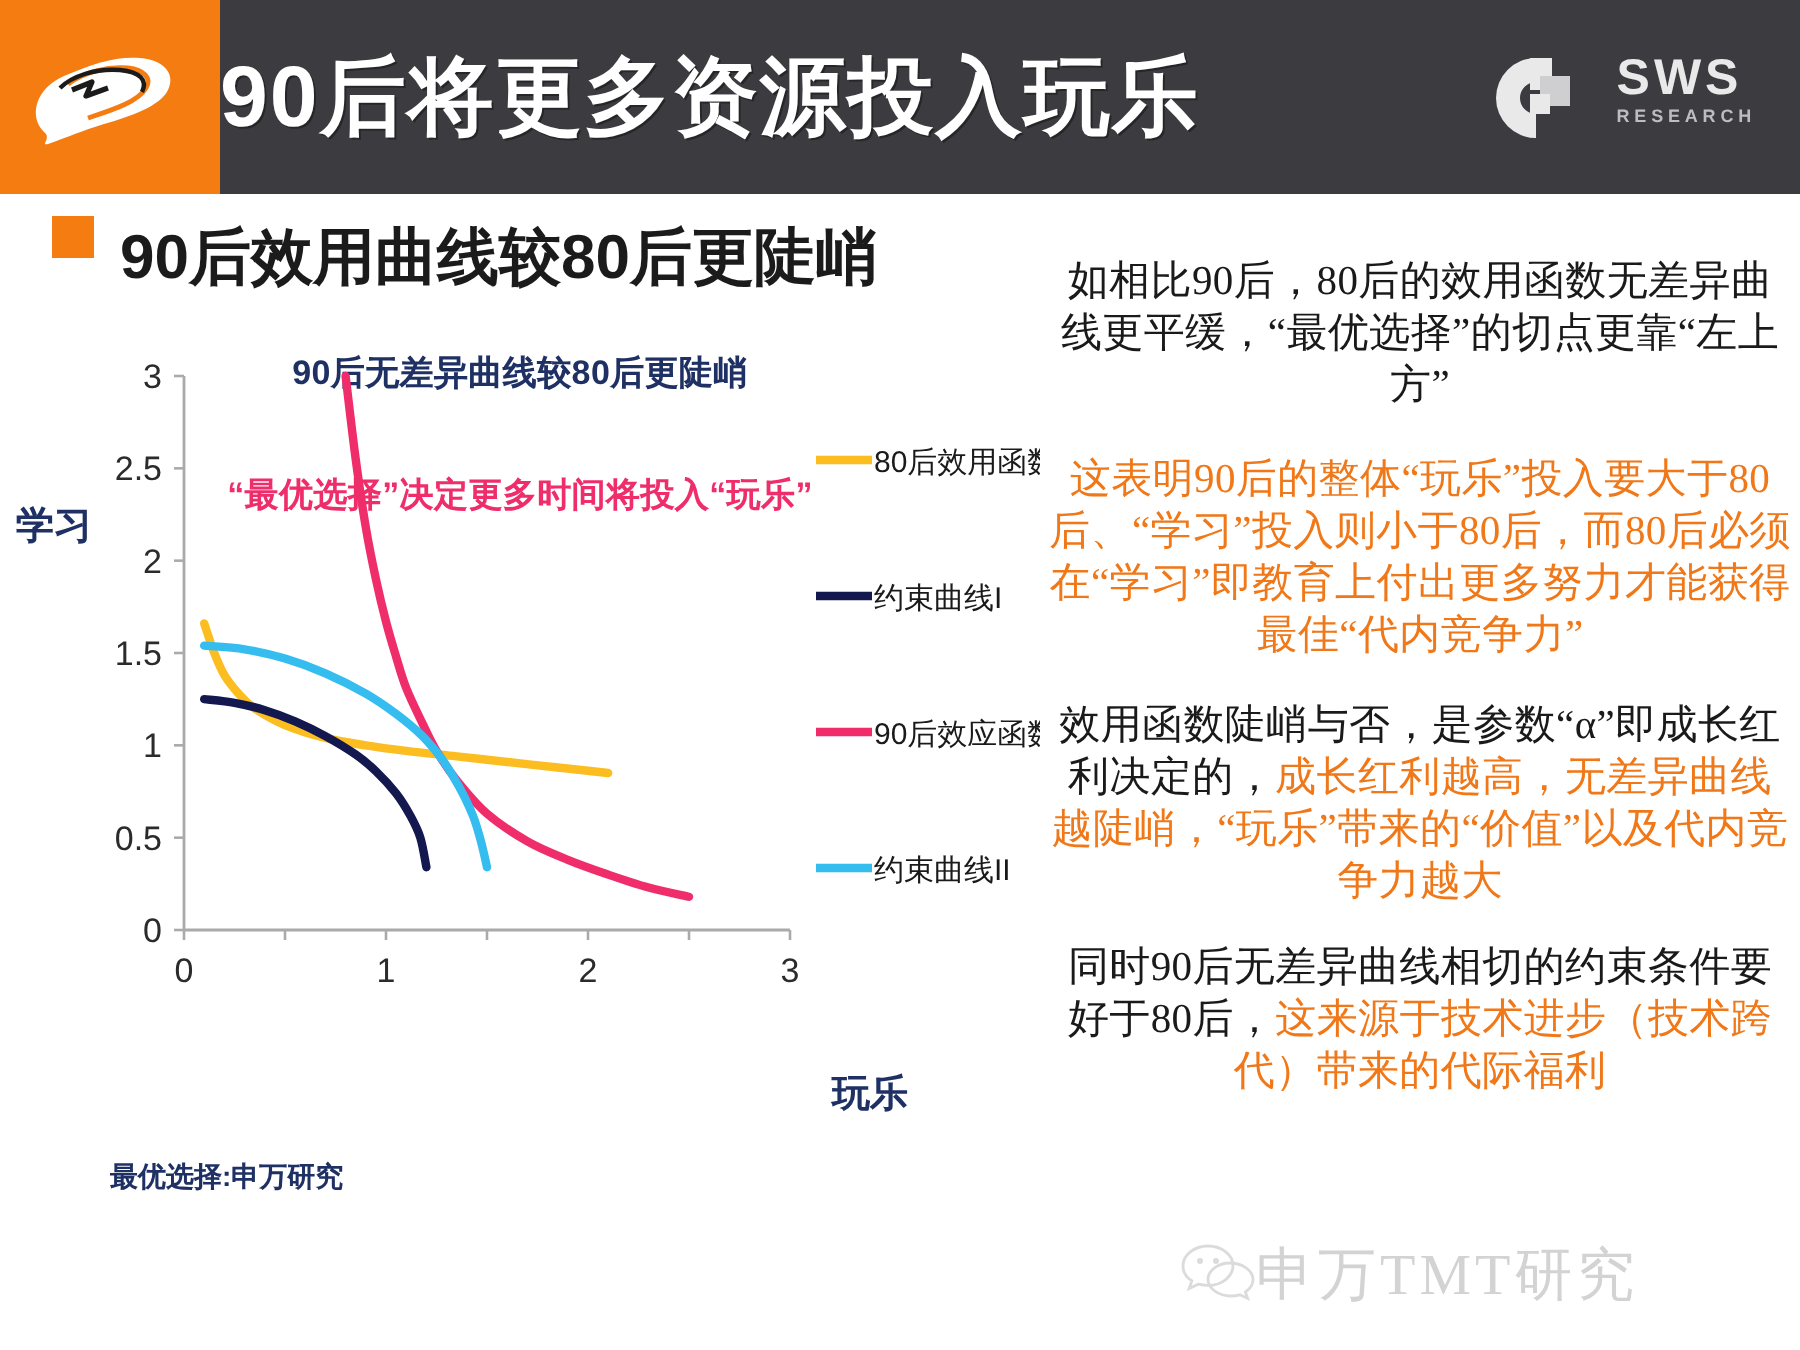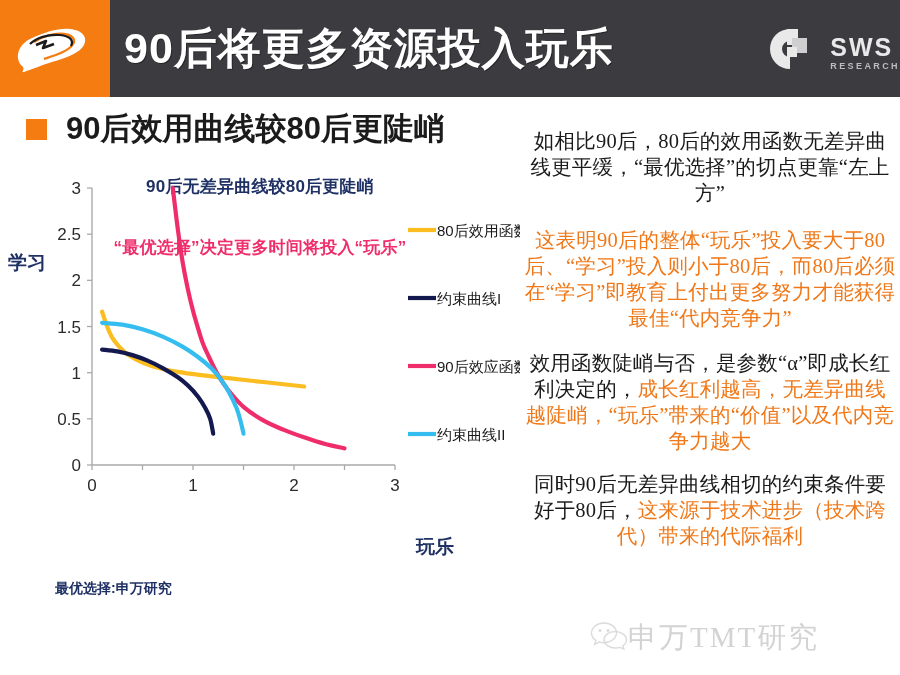--- a/index.html
+++ b/index.html
@@ -23,43 +23,42 @@
     display:flex; align-items:center; justify-content:center;
     flex:0 0 110px;
   }
   #logo-block svg { display:block; }
   #header-title {
     flex:1 1 auto;
     color:#ffffff;
     font-size:43px;
     font-weight:bold;
     letter-spacing:1px;
-    padding-left:14px;
     white-space:nowrap;
     text-shadow:1px 1px 0 rgba(0,0,0,.35);
   }
   #sws-logo {
-    flex:0 0 auto; display:flex; align-items:flex-end;
-    gap:18px;
+    flex:0 0 auto; display:flex; align-items:flex-start;
+    padding-right:22px; gap:18px;
   }
   #sws-mark { width:44px; height:44px; position:relative; }
   #sws-words { display:flex; flex-direction:column; align-items:flex-start; }
   #sws-wordmark {
     color:#e9e9ea; font-size:25px; font-weight:bold;
     letter-spacing:2px; line-height:1;
   }
   #sws-sub {
     color:#bdbdbe; font-size:9px; font-weight:bold;
     letter-spacing:2.4px; margin-top:2px; line-height:1;
   }
 
   
   #subtitle-row {
     position:absolute; left:26px; top:108px;
-    display:flex; align-items:center; gap:19px;
+    display:flex; align-items:flex-start; gap:13px;
   }
   #subtitle-bullet {
     width:21px; height:21px; background:#f57c10; flex:0 0 21px;
   }
   #subtitle-text {
     color:#1b1b1b; font-size:31px; font-weight:bold; letter-spacing:0px;
     white-space:nowrap;
   }
 
   

